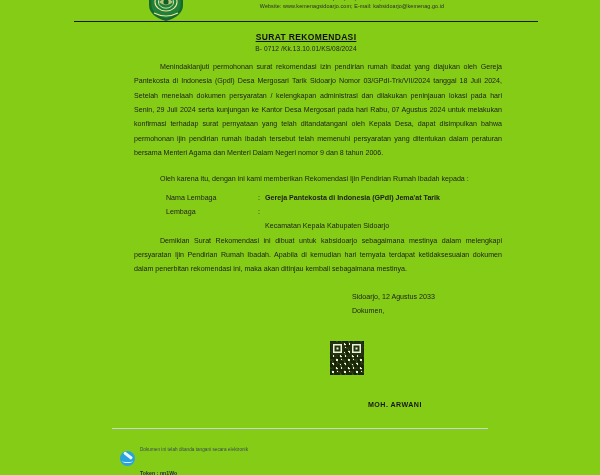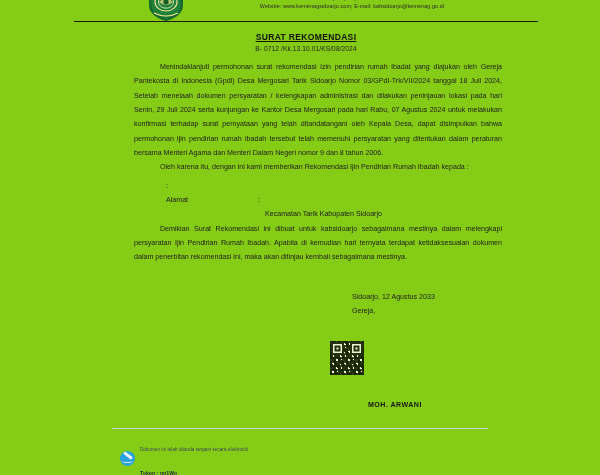--- a/index.html
+++ b/index.html
@@ -87,21 +87,21 @@
   }
   p.para {
     margin: 0 0 0 0;
     font-size: 7.1px;
     line-height: 2.02;
     text-align: justify;
     text-indent: 26px;
     color: #1d1d1d;
   }
   p.para.cont {
-    margin-top: 0;
+    margin-top: 12px;
   }
 
   
   .detail-list {
     margin-top: 4px;
     margin-left: 32px;
     font-size: 7.1px;
     line-height: 2.02;
   }
   .detail-row {
@@ -261,39 +261,41 @@
     <div class="doc-title">SURAT REKOMENDASI</div>
     <div class="doc-number">B- 0712 /Kk.13.10.01/KS/08/2024</div>
   </div>
 
   <div class="body-block">
     <p class="para">Menindaklanjuti permohonan surat rekomendasi izin pendirian rumah ibadat yang diajukan oleh Gereja Pantekosta di Indonesia (Gpdl) Desa Mergosari Tarik Sidoarjo Nomor 03/GPdI-Trk/VII/2024 tanggal 18 Juli 2024, Setelah menelaah dokumen persyaratan / kelengkapan administrasi dan dilakukan peninjauan lokasi pada hari Senin, 29 Juli 2024 serta kunjungan ke Kantor Desa Mergosari pada hari Rabu, 07 Agustus 2024 untuk melakukan konfirmasi terhadap surat pernyataan yang telah ditandatangani oleh Kepala Desa, dapat disimpulkan bahwa permohonan ijin pendirian rumah ibadah tersebut telah memenuhi persyaratan yang ditentukan dalam peraturan bersama Menteri Agama dan Menteri Dalam Negeri nomor 9 dan 8 tahun 2006.</p>
     <p class="para cont">Oleh karena itu, dengan ini kami memberikan Rekomendasi Ijin Pendirian Rumah Ibadah kepada :</p>
 
     <div class="detail-list">
       <div class="detail-row">
+        <span class="detail-label">Nama Lembaga</span>
         <span class="detail-sep">:</span>
+        <span class="detail-value strong">Gereja Pantekosta di Indonesia (GPdI) Jema'at Tarik</span>
       </div>
       <div class="detail-row">
-        <span class="detail-label">Alamat</span>
+        <span class="detail-label">Lembaga</span>
         <span class="detail-sep">:</span>
       </div>
       <div class="detail-row cont">
         <span class="detail-label"></span>
         <span class="detail-sep"></span>
-        <span class="detail-value">Kecamatan Tarik Kabupaten Sidoarjo</span>
+        <span class="detail-value">Kecamatan Kepala Kabupaten Sidoarjo</span>
       </div>
     </div>
 
     <p class="para closing">Demikian Surat Rekomendasi ini dibuat untuk kabsidoarjo sebagaimana mestinya dalam melengkapi persyaratan Ijin Pendirian Rumah Ibadah. Apabila di kemudian hari ternyata terdapat ketidaksesuaian dokumen dalam penerbitan rekomendasi ini, maka akan ditinjau kembali sebagaimana mestinya.</p>
   </div>
 
   <div class="sign-block">
     <div>Sidoarjo, 12 Agustus 2033</div>
-    <div>Gereja,</div>
+    <div>Dokumen,</div>
   </div>
   <div class="qr"></div>
   <div class="signer-name">MOH. ARWANI</div>
 
   <div class="footer-rule"></div>
   <div class="esign">
     <span class="esign-badge">
       <span class="pen"></span>
       <span class="swoosh"></span>
     </span>

